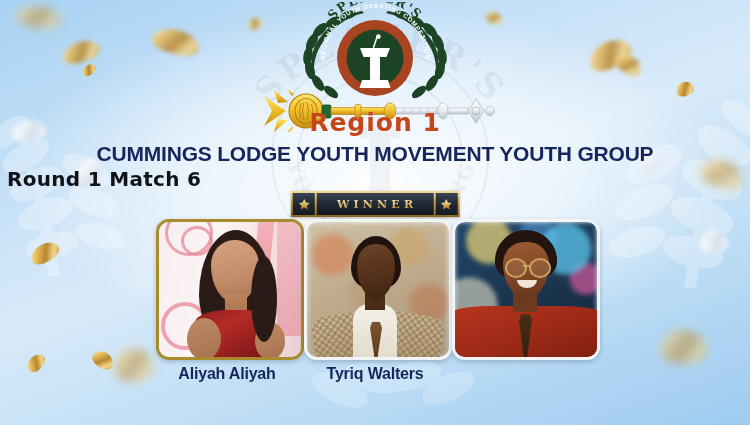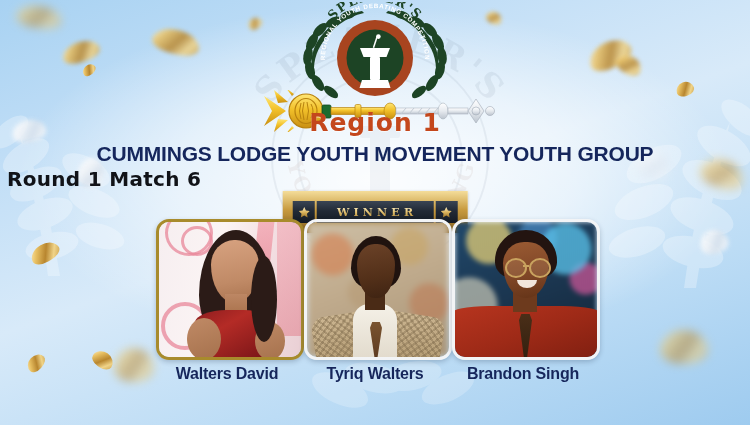--- a/index.html
+++ b/index.html
@@ -123,21 +123,21 @@
 
   
   .winner-badge {
     position:absolute;
     left: 50%;
     top: 191px;
     transform: translateX(-50%);
     display:flex;
     align-items:stretch;
     height: 22px;
-    padding: 10px;
+    padding: 2px;
     border-radius: 0;
     background: linear-gradient(180deg,#f4dd9a 0%, #c79a3e 45%, #8a6421 100%);
     box-shadow: 0 1px 3px rgba(0,0,0,.28);
   }
   .winner-cell {
     background: linear-gradient(180deg,#3a4554 0%, #222a36 45%, #141a23 100%);
     display:flex;
     align-items:center;
     justify-content:center;
   }
@@ -610,21 +610,21 @@
           <div class="ph1-bar" style="left:118px; top:-6px; width:26px; height:120px; opacity:.45;"></div>
           <div class="ph1-hair" style="left:40px; top:8px; width:74px; height:112px;"></div>
           <div class="ph1-face" style="left:52px; top:18px; width:48px; height:62px;"></div>
           <div class="ph1-neck" style="left:66px; top:72px; width:22px; height:22px;"></div>
           <div class="ph1-body" style="left:36px; top:88px; width:80px; height:48px;"></div>
           <div class="ph1-shoulder" style="left:28px; top:96px; width:34px; height:42px;"></div>
           <div class="ph1-shoulder" style="left:96px; top:100px; width:30px; height:38px;"></div>
           <div class="ph1-hair" style="left:92px; top:34px; width:26px; height:86px; border-radius:50%;"></div>
         </div>
       </div>
-      <div class="name">Walters David</div>
+      <div class="name">Aliyah Aliyah</div>
     </div>
 
     <div class="contestant">
       <div class="photo-frame light">
         <div class="photo-inner">
           <div class="ph2-bg"></div>
           <div class="ph2-jacket" style="left:6px;  top:92px; width:60px; height:46px; transform:rotate(-9deg); border-radius:14px 4px 0 0;"></div>
           <div class="ph2-jacket" style="left:76px; top:92px; width:60px; height:46px; transform:rotate(9deg);  border-radius:4px 14px 0 0;"></div>
           <div class="ph2-shirt" style="left:46px; top:82px; width:44px; height:54px;"></div>
           <div class="ph2-neck" style="left:58px; top:62px; width:20px; height:26px;"></div>
@@ -644,17 +644,16 @@
           <div class="ph3-neck" style="left:58px; top:62px; width:24px; height:28px;"></div>
           <div class="ph3-hair" style="left:40px; top:8px;  width:62px; height:48px;"></div>
           <div class="ph3-face" style="left:48px; top:20px; width:46px; height:56px;"></div>
           <div class="ph3-glass" style="left:50px; top:36px; width:18px; height:16px;"></div>
           <div class="ph3-glass" style="left:74px; top:36px; width:18px; height:16px;"></div>
           <div class="ph3-glass-bridge" style="left:68px; top:43px; width:6px;"></div>
           <div class="ph3-smile" style="left:62px; top:58px; width:20px; height:8px;"></div>
           <div class="ph3-tie" style="left:64px; top:92px; width:13px; height:44px; clip-path:polygon(18% 0,82% 0,100% 14%,62% 100%,38% 100%,0 14%);"></div>
         </div>
       </div>
-      <div class="name">Brandon Singh</div>
     </div>
 
   </div>
 </div>
 
 </body></html>

